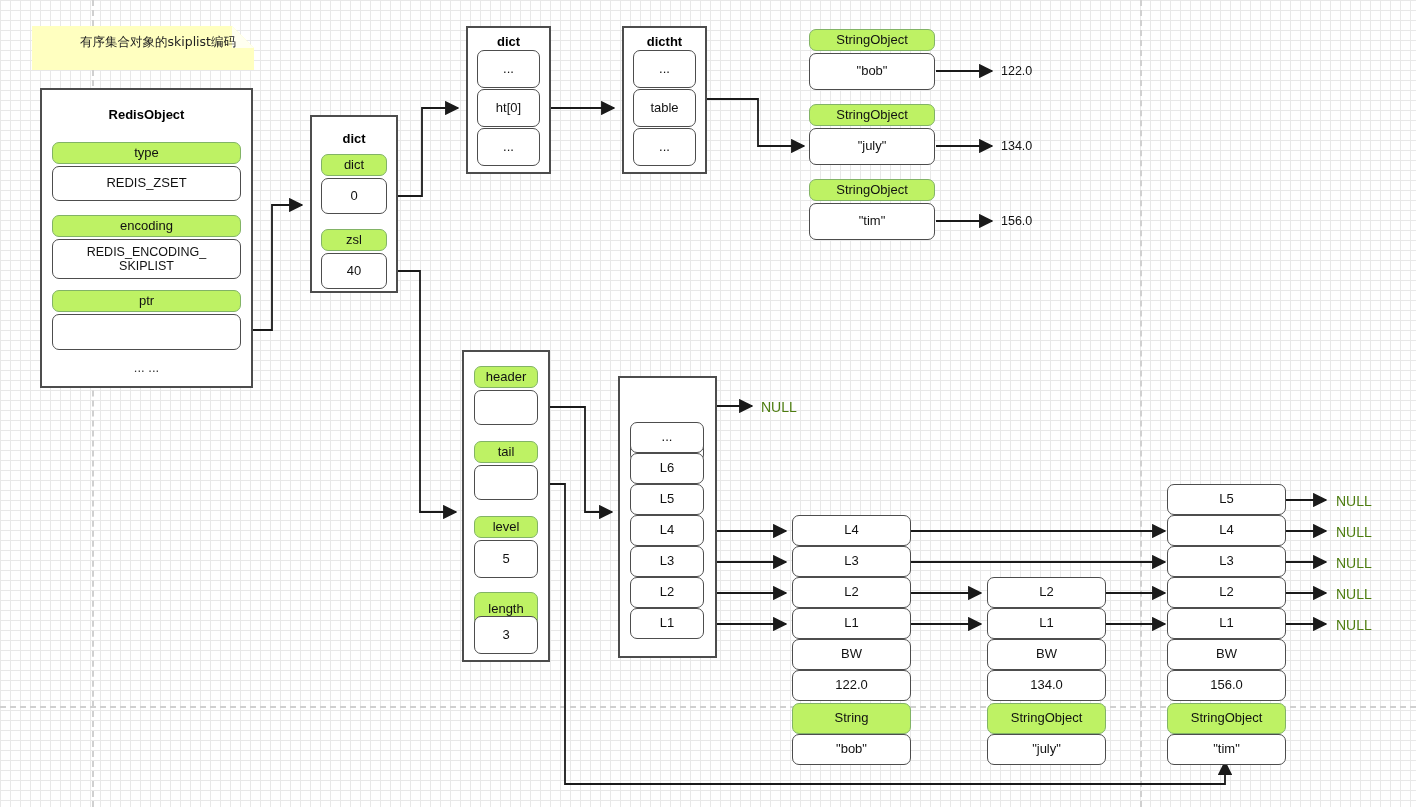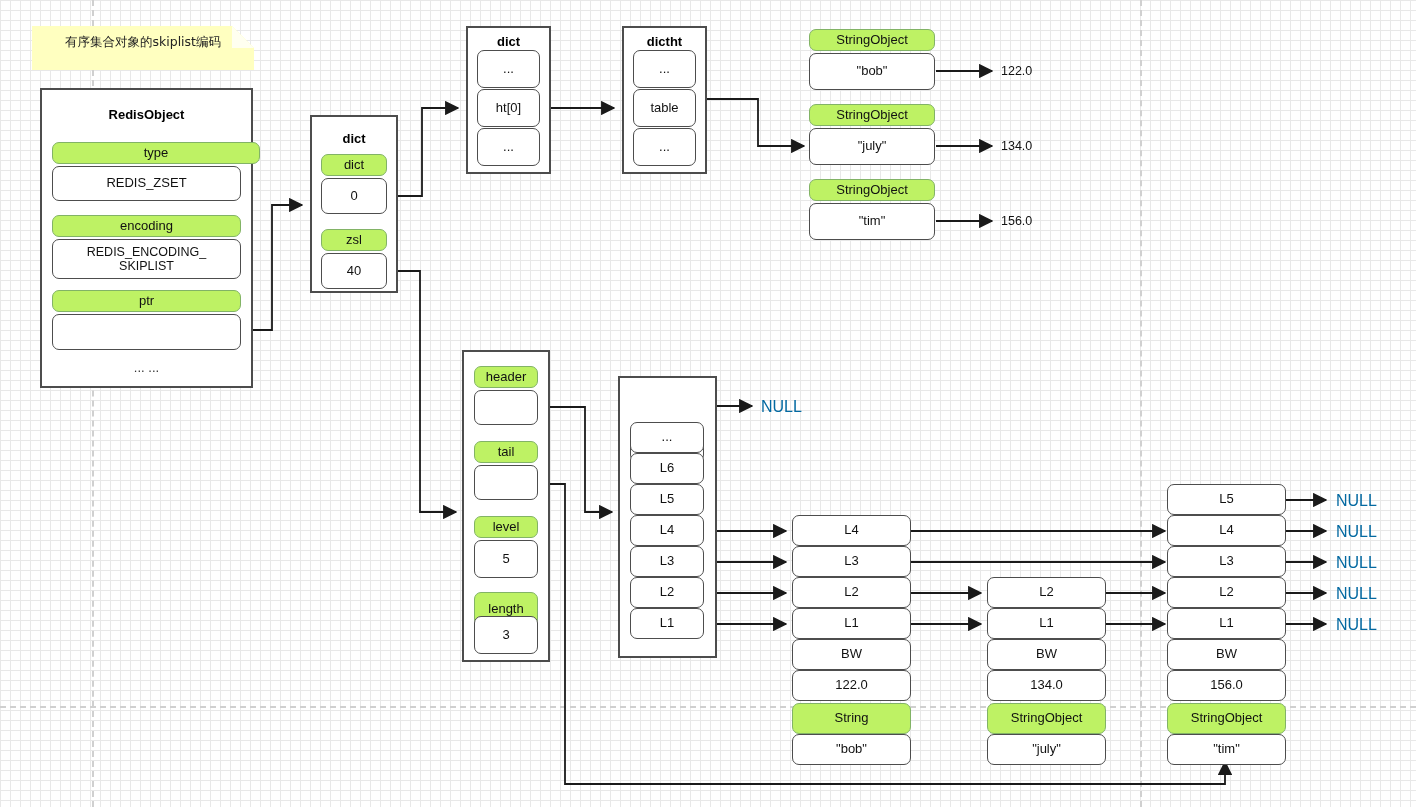--- a/index.html
+++ b/index.html
@@ -40,21 +40,21 @@
     display:flex;align-items:center;justify-content:center;
     font-size:13px;color:#111;text-align:center;line-height:1.15;
   }
   .cell.green{background:#bef264;border-color:#82b366;}
   .cell.multiline{white-space:pre-line;font-size:12.5px;}
   .plaintext{
     position:absolute;font-size:12.5px;color:#111;
     display:flex;align-items:center;
   }
   .nulltext{
-    position:absolute;font-size:16px;color:#0369a1;
+    position:absolute;font-size:14px;color:#4d7c0f;
     display:flex;align-items:center;
   }
   .dots{
     position:absolute;font-size:13px;color:#333;
     display:flex;align-items:center;justify-content:center;
   }
   
   #note{
     position:absolute;left:32px;top:26px;width:222px;height:44px;
     background:#ffffc0;
@@ -63,20 +63,21 @@
   #note .fold{
     position:absolute;right:0;top:0;width:22px;height:22px;
     background:#fffff0;
     clip-path:polygon(0 0,100% 100%,0 100%);
   }
   #note .txt{
     position:absolute;left:0;top:0;width:222px;height:32px;
     display:flex;align-items:center;justify-content:center;
     font-size:12.5px;color:#222;
     font-family:"DejaVu Sans","Liberation Sans",sans-serif;
+    padding-left:15px;
   }
   
   #links{position:absolute;left:0;top:0;width:1416px;height:807px;pointer-events:none;}
 </style>
 </head>
 <body>
 
 <div id="grid"></div>
 
 <div class="pagebreak pb-v" style="left:92px;"></div>
@@ -133,21 +134,21 @@
     <path d="M 1286 531 L 1326 531"></path>
     <path d="M 1286 562 L 1326 562"></path>
     <path d="M 1286 593 L 1326 593"></path>
     <path d="M 1286 624 L 1326 624"></path>
   </g>
 </svg>
 
 <div class="outer" style="left:40px;top:88px;width:213px;height:300px;">
   <div class="outer-title" style="top:17px;">RedisObject</div>
 </div>
-<div class="cell green" style="left:52px;top:142px;width:208px;height:22px;">type</div>
+<div class="cell green" style="left:52px;top:142px;width:189px;height:22px;">type</div>
 <div class="cell" style="left:52px;top:166px;width:189px;height:35px;">REDIS_ZSET</div>
 <div class="cell green" style="left:52px;top:215px;width:189px;height:22px;">encoding</div>
 <div class="cell multiline" style="left:52px;top:239px;width:189px;height:40px;">REDIS_ENCODING_
 SKIPLIST</div>
 <div class="cell green" style="left:52px;top:290px;width:189px;height:22px;">ptr</div>
 <div class="cell" style="left:52px;top:314px;width:189px;height:36px;"></div>
 <div class="dots" style="left:52px;top:358px;width:189px;height:18px;">... ...</div>
 
 <div class="outer" style="left:310px;top:115px;width:88px;height:178px;">
   <div class="outer-title" style="top:14px;">dict</div>

